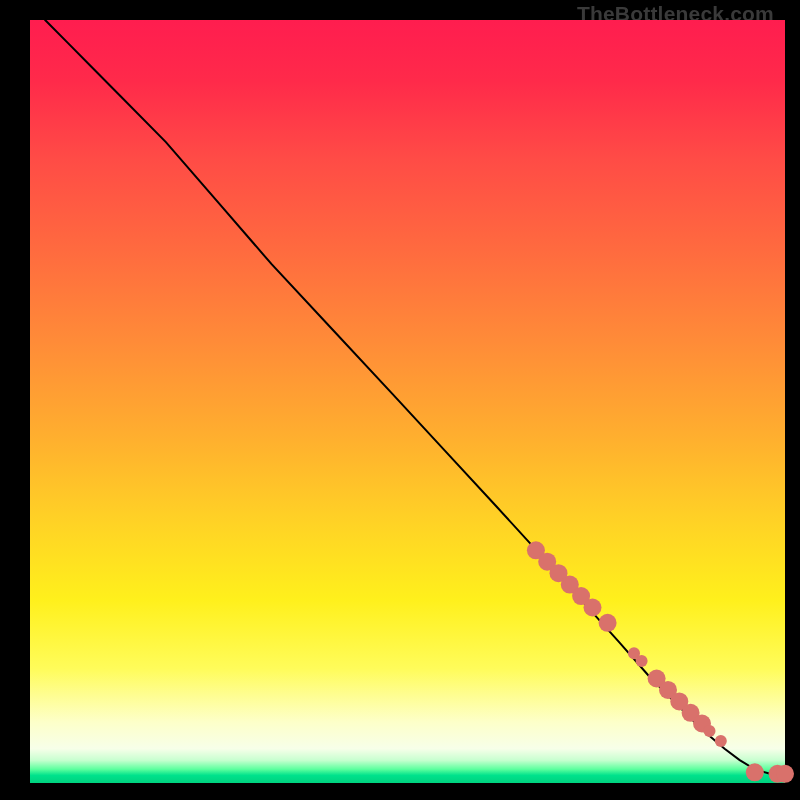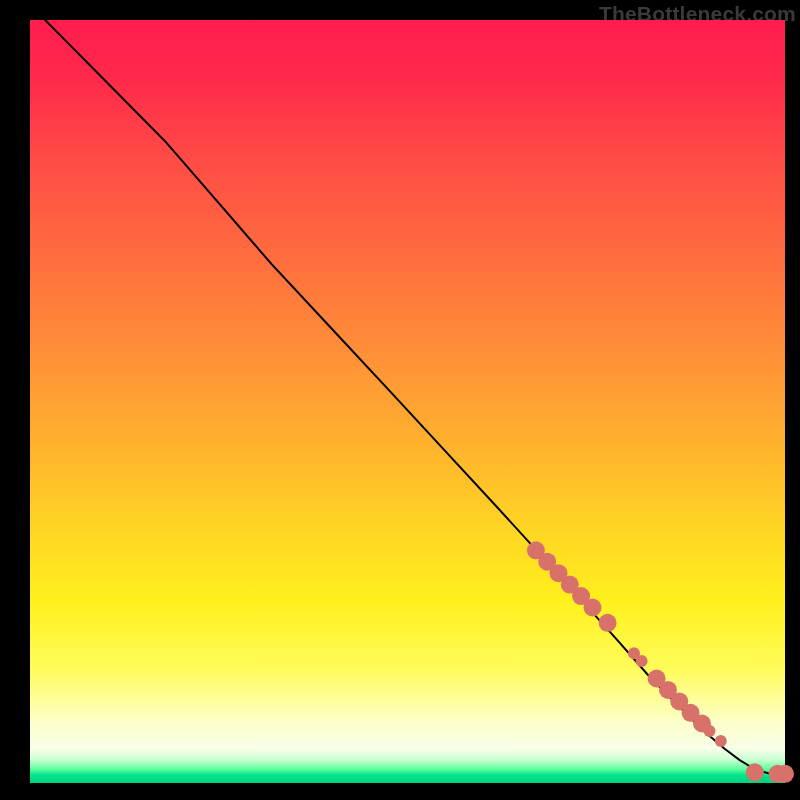--- a/index.html
+++ b/index.html
@@ -38,21 +38,21 @@
       #f7ffe9 95.5%,
       #c8ffd0 97%,
       #5cff9e 98.2%,
       #00e28c 99%,
       #00d27f 100%
     );
   }
   .watermark {
     position: absolute;
     top: 2px;
-    right: 4px;
+    right: 26px;
     color: #3a3a3a;
     font-size: 21px;
     font-weight: 600;
     letter-spacing: 0.2px;
   }
   svg.curve {
     position: absolute;
     left: 0;
     top: 0;
     width: 755px;

